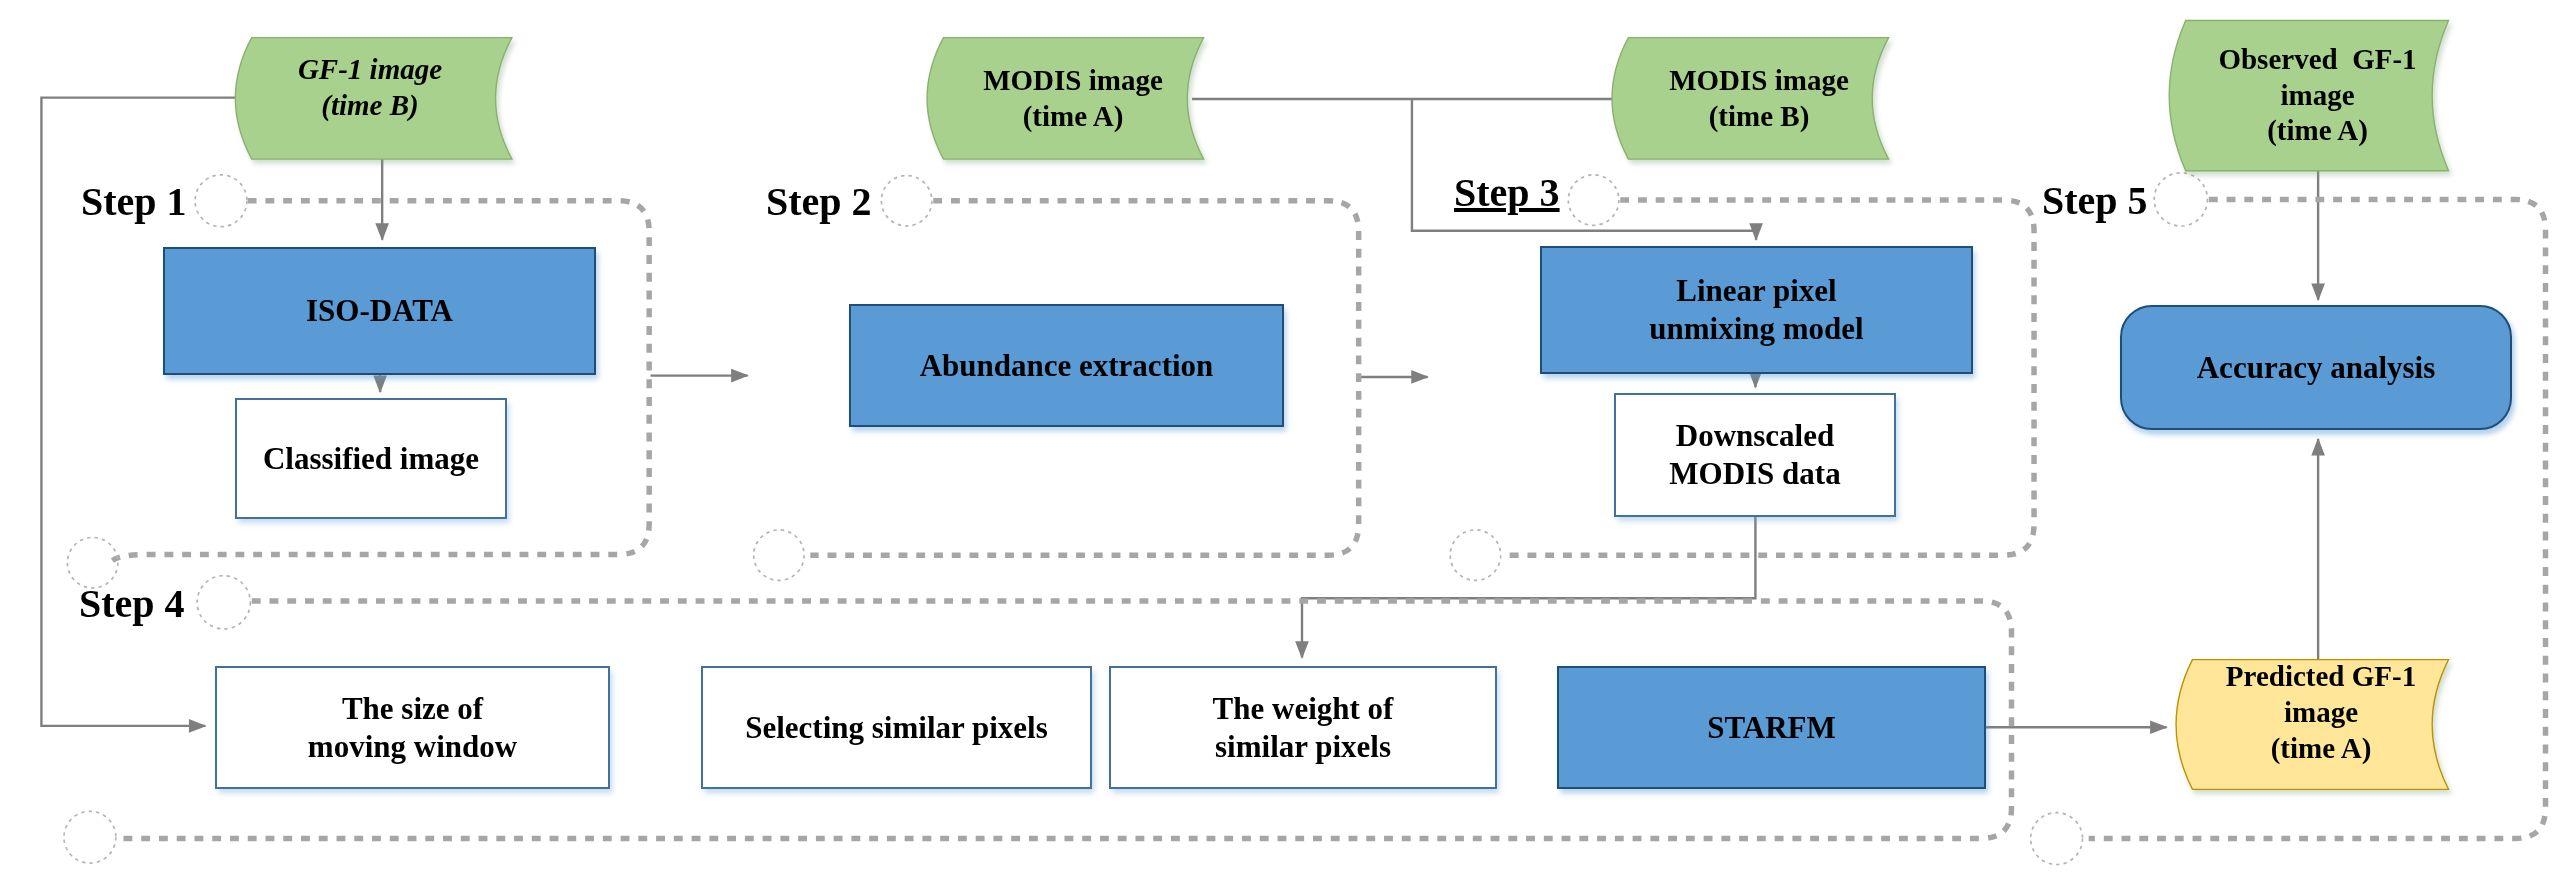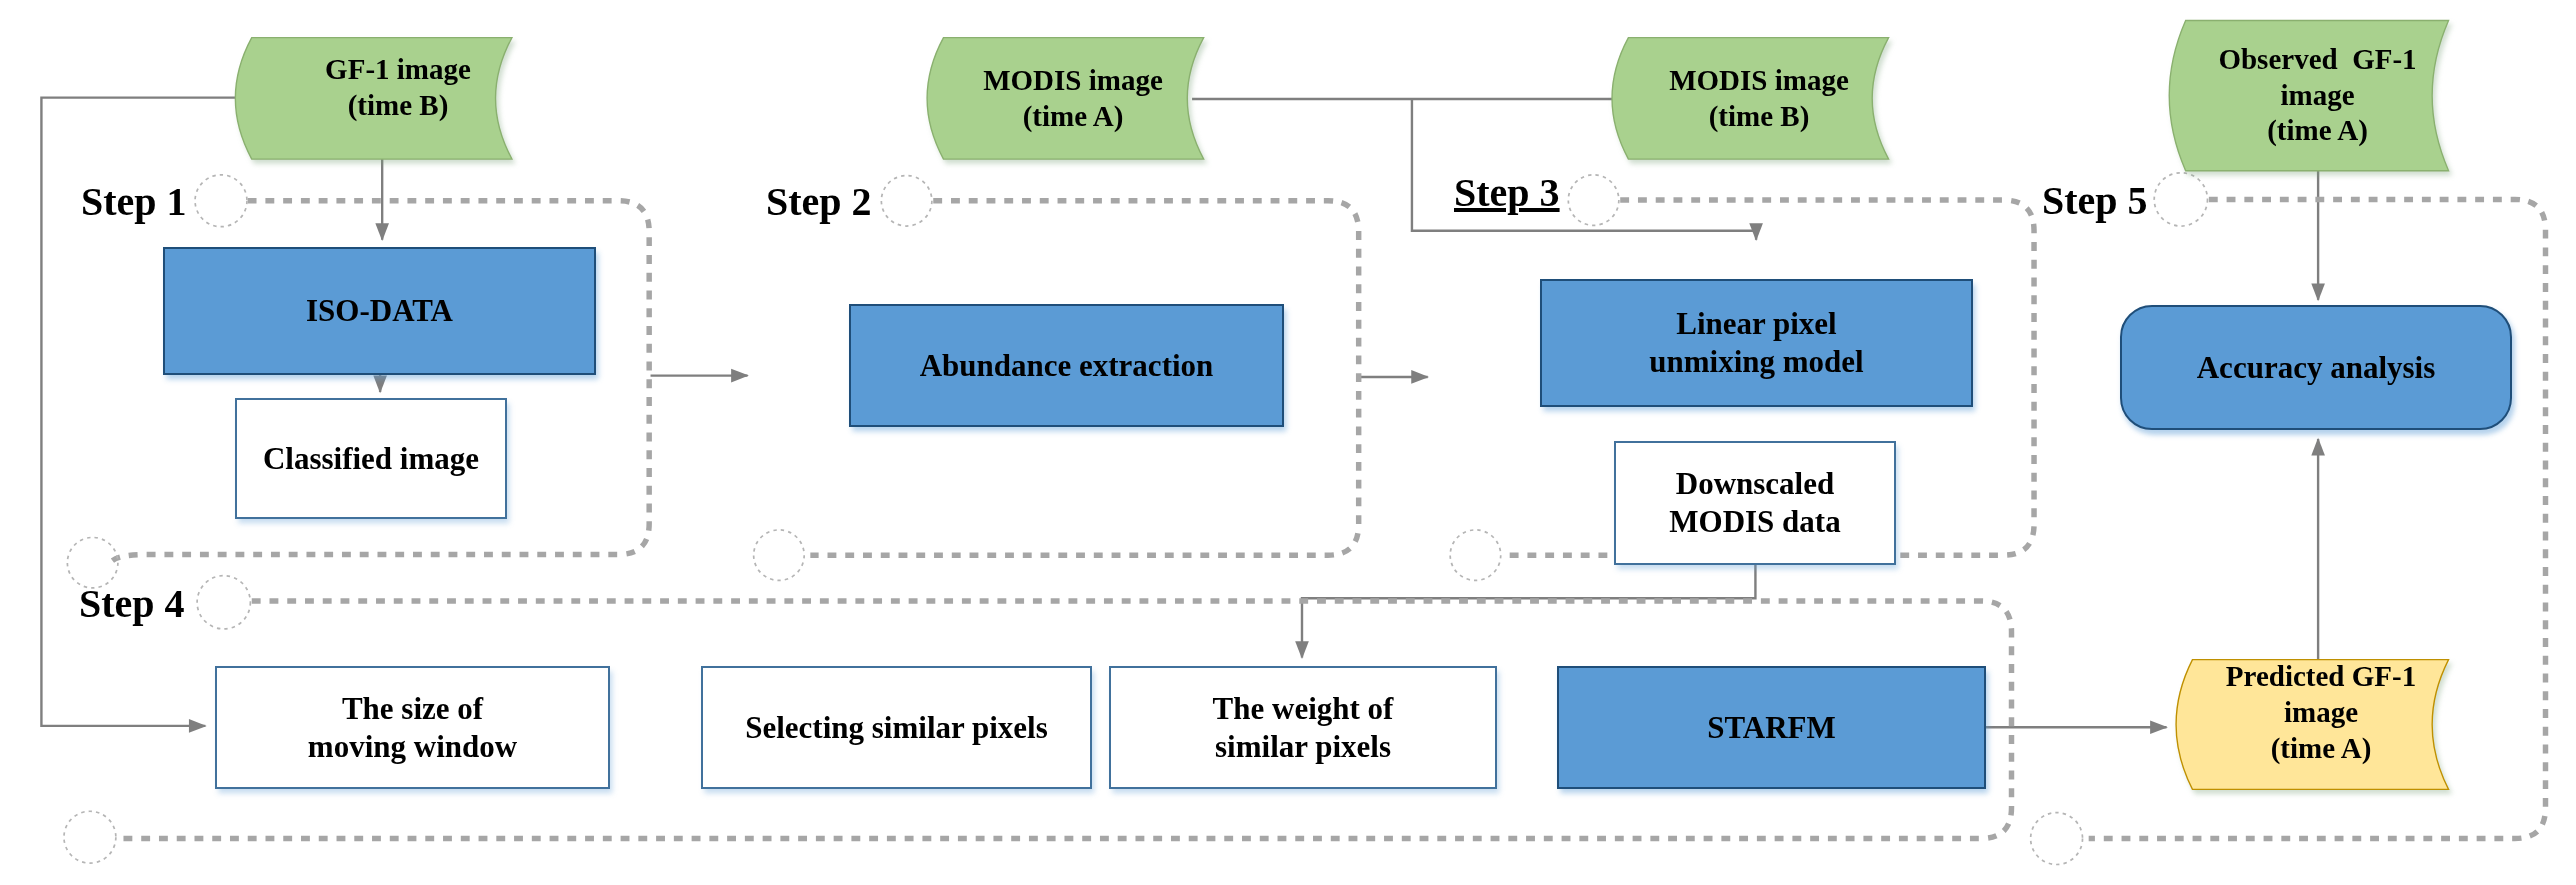--- a/index.html
+++ b/index.html
@@ -81,21 +81,21 @@
   <div class="step-label" style="left:1454px;top:172px;width:137px;height:41px;text-decoration:underline;">
     <span class="line">Step 3</span>
     </div>
   <div class="step-label" style="left:79px;top:583px;width:137px;height:41px;">
     <span class="line">Step 4</span>
     </div>
   <div class="step-label" style="left:2042px;top:180px;width:137px;height:41px;">
     <span class="line">Step 5</span>
     </div>
 
-  <div class="flag-label" style="left:268px;top:38px;width:260px;height:99px;">
+  <div class="flag-label" style="left:240px;top:38px;width:260px;height:99px;font-style:italic;">
     <div class="line">GF-1 image</div>
     <div class="line">(time B)</div>
   </div>
   <div class="flag-label" style="left:943px;top:38px;width:260px;height:122px;">
     <div class="line">MODIS image</div>
     <div class="line">(time A)</div>
   </div>
   <div class="flag-label" style="left:1629px;top:38px;width:260px;height:122px;">
     <div class="line">MODIS image</div>
     <div class="line">(time B)</div>
@@ -113,25 +113,25 @@
 
   <div class="box blue" style="left:163px;top:247px;width:433px;height:128px;font-family:Liberation Serif, serif;">
     <div class="line">ISO-DATA</div>
   </div>
   <div class="box white" style="left:235px;top:398px;width:272px;height:121px;">
     <div class="line">Classified image</div>
   </div>
   <div class="box blue" style="left:849px;top:304px;width:435px;height:123px;">
     <div class="line">Abundance extraction</div>
   </div>
-  <div class="box blue" style="left:1540px;top:246px;width:433px;height:128px;margin-top:33px;">
+  <div class="box blue" style="left:1540px;top:246px;width:433px;height:128px;">
     <div class="line">Linear pixel</div>
     <div class="line">unmixing model</div>
   </div>
-  <div class="box white" style="left:1614px;top:393px;width:282px;height:124px;margin-top:48px;">
+  <div class="box white" style="left:1614px;top:393px;width:282px;height:124px;">
     <div class="line">Downscaled</div>
     <div class="line">MODIS data</div>
   </div>
   <div class="box blue" style="left:2120px;top:305px;width:392px;height:125px;border-radius:32px;">
     <div class="line">Accuracy analysis</div>
   </div>
   <div class="box white" style="left:215px;top:666px;width:395px;height:123px;">
     <div class="line">The size of</div>
     <div class="line">moving window</div>
   </div>

